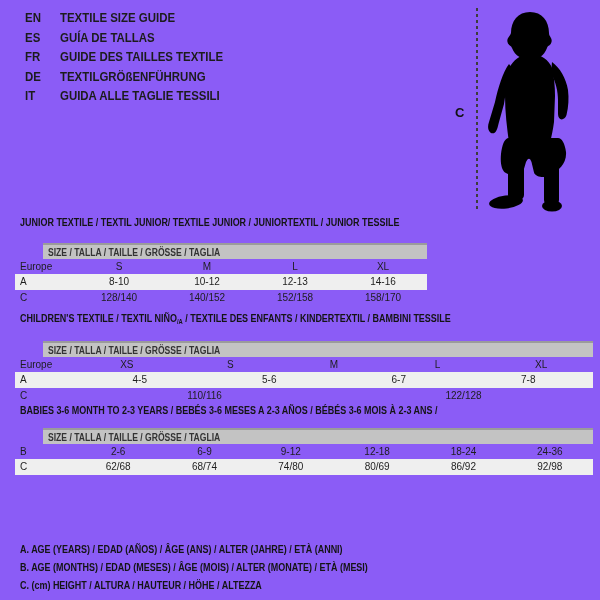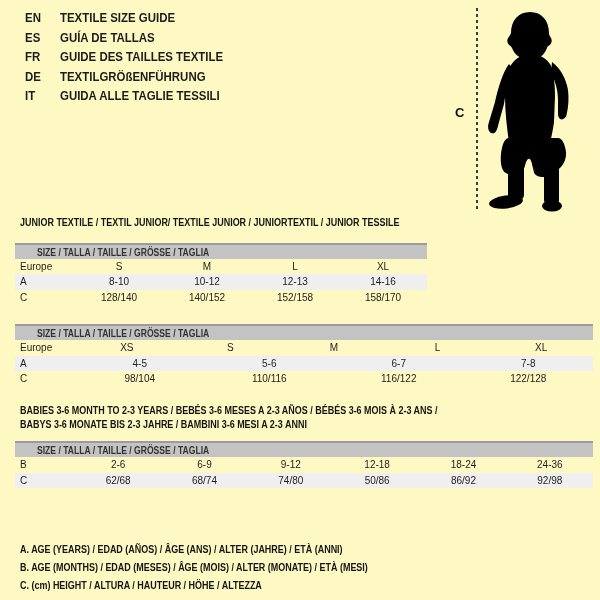--- a/index.html
+++ b/index.html
@@ -1,16 +1,16 @@
 <!DOCTYPE html>
 <html><head>
 <meta charset="utf-8">
 <style>
   html,body{margin:0;padding:0;background:#ffffff;}
-  #page{position:relative;width:600px;height:600px;background:#fef9c3;overflow:hidden;
+  #page{position:relative;width:600px;height:600px;background:#8b5cf6;overflow:hidden;
         font-family:"Liberation Sans","DejaVu Sans",sans-serif;color:#1c1c1c;}
 
   
   .sqz{display:inline-block;transform:scaleX(0.78);transform-origin:0 0;white-space:nowrap;}
   .sqz88{display:inline-block;transform:scaleX(0.88);transform-origin:0 0;white-space:nowrap;}
 
   
   .langs{position:absolute;left:25px;top:8px;}
   .lang-row{display:flex;height:19.5px;line-height:19.5px;font-weight:700;font-size:13px;}
   .lang-code{width:35px;}
@@ -29,21 +29,21 @@
   .sec-babies{top:404px;}
   .stitle{font-size:11.5px;font-weight:700;line-height:13.5px;white-space:nowrap;padding-left:5px;color:#141414;}
   .subsm{font-size:7.5px;vertical-align:-2px;}
 
   .size-table{margin-top:12px;}
   .tbl-junior{width:412px;margin-top:13px;}
   .tbl-children{width:578px;margin-top:12px;}
   .tbl-babies{width:578px;margin-top:10px;}
 
   .tbar{height:14px;line-height:14px;background:#c3c3c3;border-top:2px solid #9b9b9b;
-        padding-left:22px;font-size:11px;font-weight:600;color:#333;}
+        padding-left:5px;font-size:11px;font-weight:600;color:#333;margin-left:28px;}
   .trow{display:flex;height:15.5px;line-height:15.5px;font-size:10px;color:#1d1d1d;}
   .trow.alt{background:#efefef;}
   .tcell{flex:1;text-align:center;}
   .tlabel{flex:0 0 55px;text-align:left;padding-left:5px;}
 
   
   .legend{position:absolute;left:20px;top:540px;}
   .legend-line{height:18px;line-height:18px;font-size:11.5px;font-weight:700;white-space:nowrap;color:#141414;}
 </style>
 </head>
@@ -134,20 +134,23 @@
             <div class="tcell">128/140</div>
             <div class="tcell">140/152</div>
             <div class="tcell">152/158</div>
             <div class="tcell">158/170</div>
           </div>
         </div>
     </div>
   </div>
 
   <div class="size-section sec-children">
+    <div class="stitle">
+      <span class="sqz"><span>CHILDREN'S TEXTILE / TEXTIL NIÑO</span><span class="subsm">/A</span><span> / TEXTILE DES ENFANTS / KINDERTEXTIL / BAMBINI TESSILE</span></span>
+    </div>
     <div class="size-table tbl-children">
       <div class="tbar">
         <span class="sqz">SIZE / TALLA / TAILLE / GRÖSSE / TAGLIA</span>
       </div>
       <div class="tbody">
           <div class="trow">
             <div class="tcell tlabel">Europe</div>
             <div class="tcell">XS</div>
             <div class="tcell">S</div>
             <div class="tcell">M</div>
@@ -156,56 +159,51 @@
           </div>
           <div class="trow alt">
             <div class="tcell tlabel">A</div>
             <div class="tcell">4-5</div>
             <div class="tcell">5-6</div>
             <div class="tcell">6-7</div>
             <div class="tcell">7-8</div>
           </div>
           <div class="trow">
             <div class="tcell tlabel">C</div>
-            <div class="tcell">98/104</div>
             <div class="tcell">110/116</div>
-            <div class="tcell">116/122</div>
             <div class="tcell">122/128</div>
           </div>
         </div>
     </div>
   </div>
 
   <div class="size-section sec-babies">
     <div class="stitle">
       <span class="sqz">BABIES 3-6 MONTH TO 2-3 YEARS / BEBÉS 3-6 MESES A 2-3 AÑOS / BÉBÉS 3-6 MOIS À 2-3 ANS /</span>
-    </div>
-    <div class="stitle">
-      <span class="sqz">BABYS 3-6 MONATE BIS 2-3 JAHRE / BAMBINI 3-6 MESI A 2-3 ANNI</span>
     </div>
     <div class="size-table tbl-babies">
       <div class="tbar">
         <span class="sqz">SIZE / TALLA / TAILLE / GRÖSSE / TAGLIA</span>
       </div>
       <div class="tbody">
           <div class="trow">
             <div class="tcell tlabel">B</div>
             <div class="tcell">2-6</div>
             <div class="tcell">6-9</div>
             <div class="tcell">9-12</div>
             <div class="tcell">12-18</div>
             <div class="tcell">18-24</div>
             <div class="tcell">24-36</div>
           </div>
           <div class="trow alt">
             <div class="tcell tlabel">C</div>
             <div class="tcell">62/68</div>
             <div class="tcell">68/74</div>
             <div class="tcell">74/80</div>
-            <div class="tcell">50/86</div>
+            <div class="tcell">80/69</div>
             <div class="tcell">86/92</div>
             <div class="tcell">92/98</div>
           </div>
         </div>
     </div>
   </div>
 
   <div class="legend">
     <div class="legend-line">
       <span class="sqz">A. AGE (YEARS) / EDAD (AÑOS) / ÂGE (ANS) / ALTER (JAHRE) / ETÀ (ANNI)</span>

